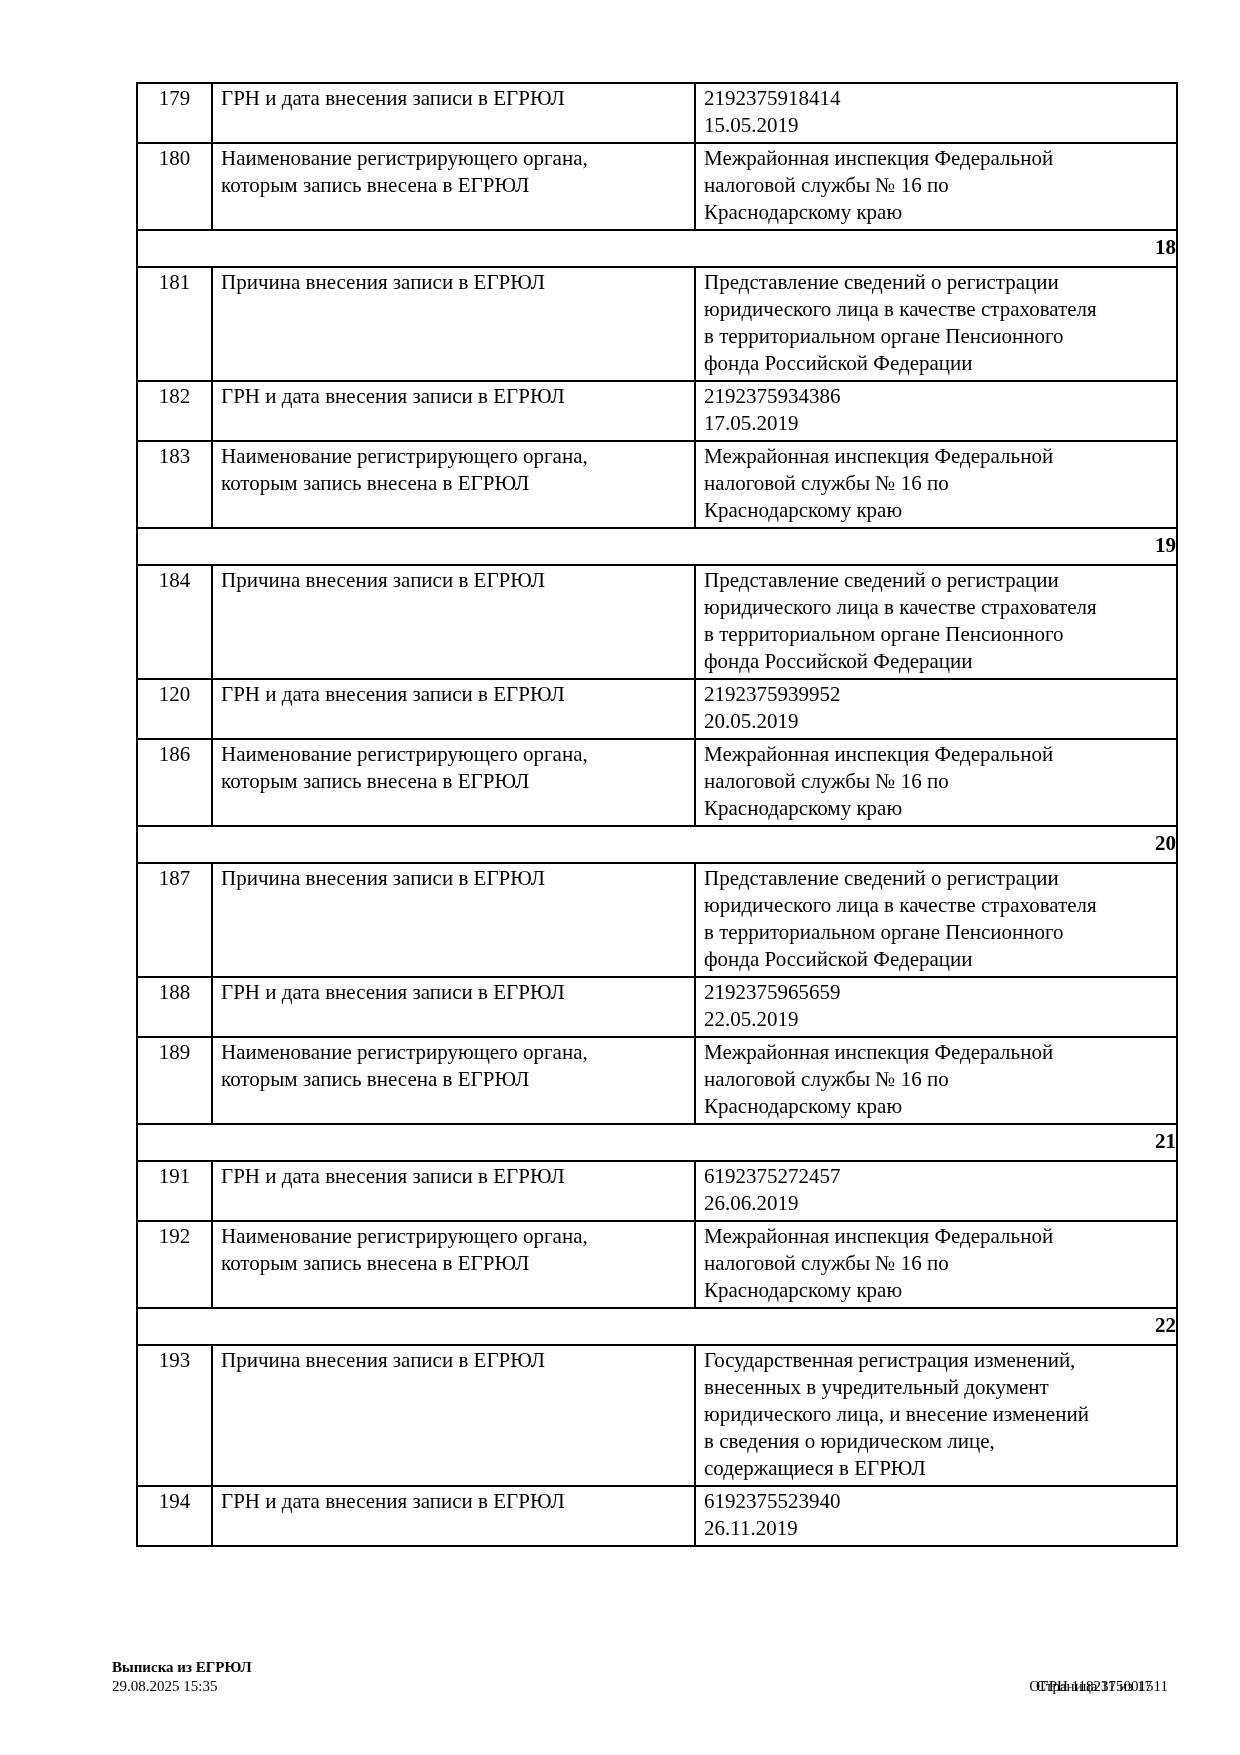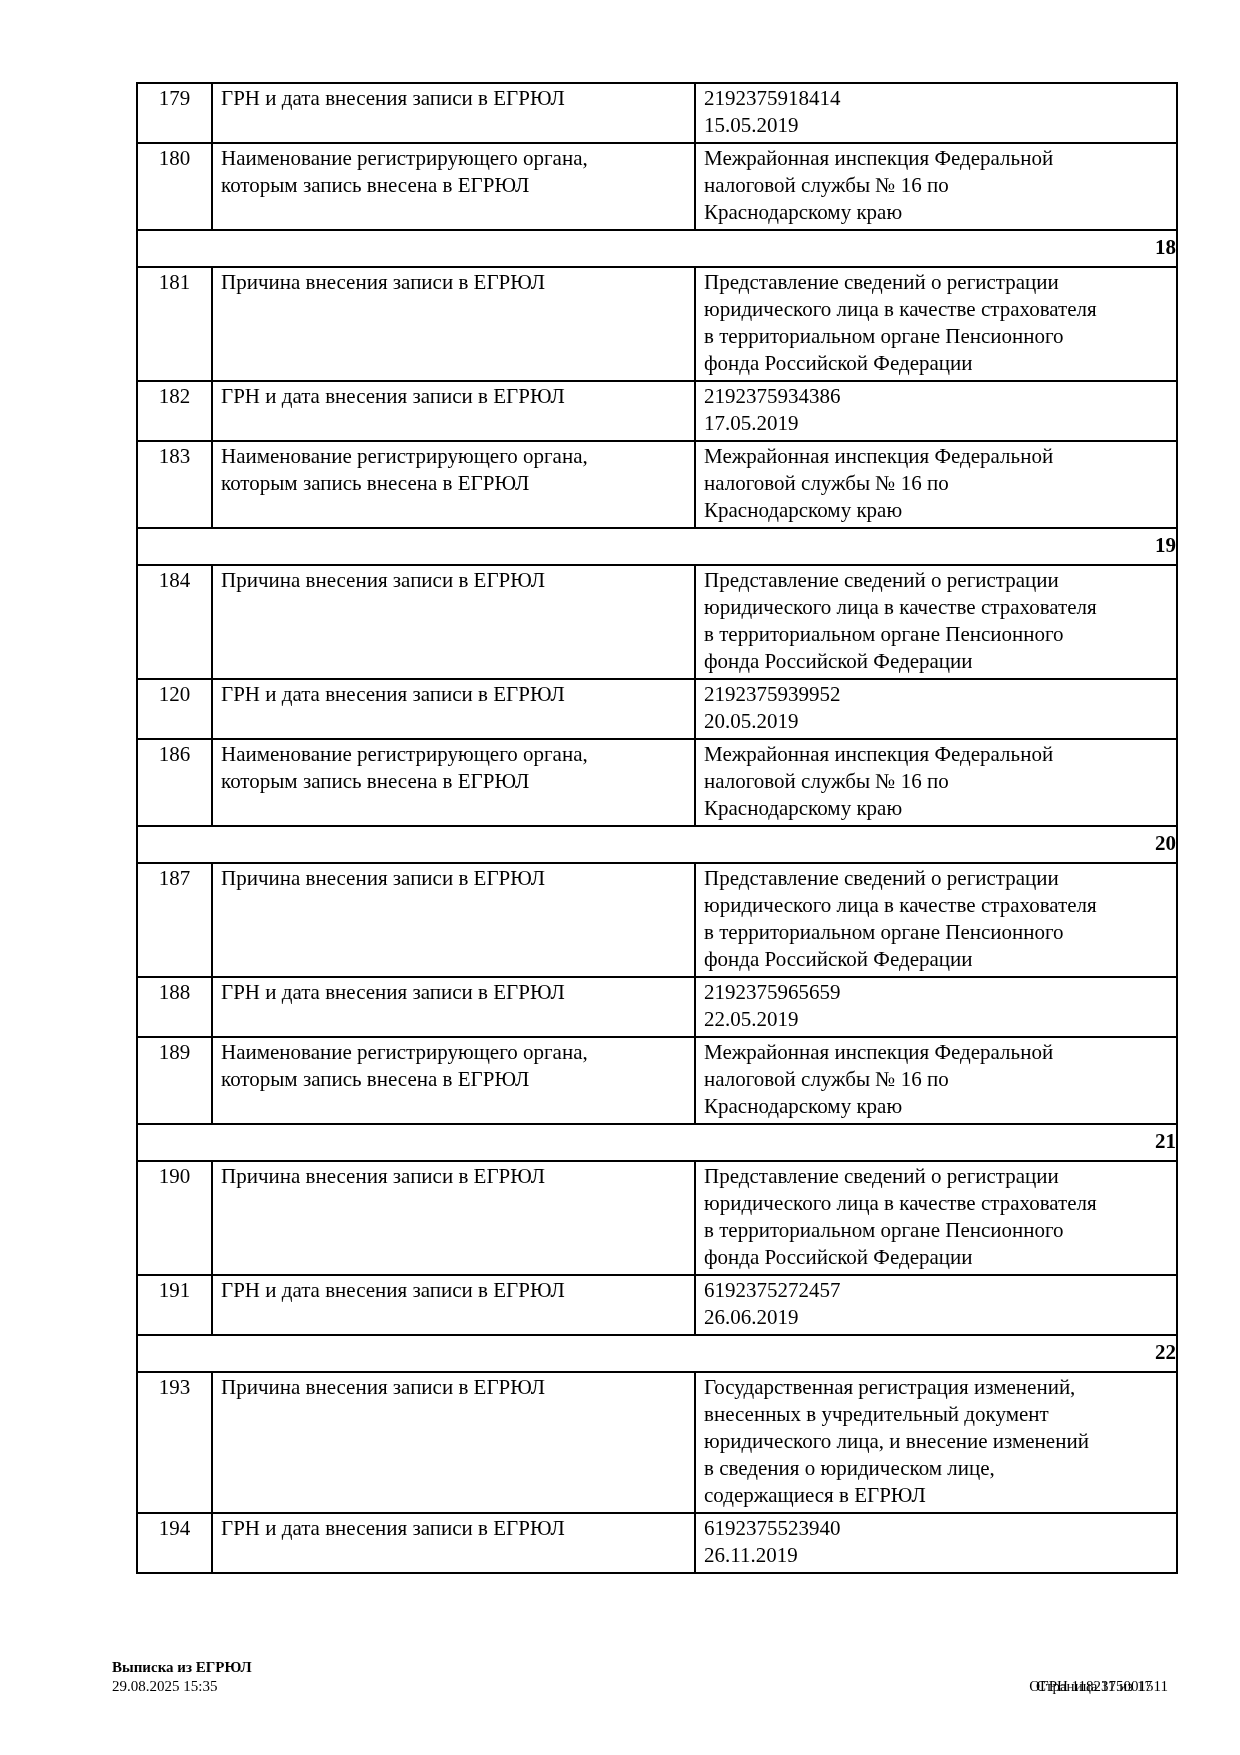--- a/index.html
+++ b/index.html
@@ -157,32 +157,32 @@
           <td class="label">Наименование регистрирующего органа,
 которым запись внесена в ЕГРЮЛ</td>
           <td class="value">Межрайонная инспекция Федеральной
 налоговой службы № 16 по
 Краснодарскому краю</td>
         </tr>
         <tr>
           <td colspan="3" class="section">21</td>
         </tr>
         <tr>
-          <td class="num">190</td>
-          <td class="label">Причина внесения записи в ЕГРЮЛ</td>
-          <td class="value">Представление сведений о регистрации
-юридического лица в качестве страхователя
-в территориальном органе Пенсионного
-фонда Российской Федерации</td>
-        </tr>
-        <tr>
           <td class="num">191</td>
           <td class="label">ГРН и дата внесения записи в ЕГРЮЛ</td>
           <td class="value">6192375272457
 26.06.2019</td>
+        </tr>
+        <tr>
+          <td class="num">192</td>
+          <td class="label">Наименование регистрирующего органа,
+которым запись внесена в ЕГРЮЛ</td>
+          <td class="value">Межрайонная инспекция Федеральной
+налоговой службы № 16 по
+Краснодарскому краю</td>
         </tr>
         <tr>
           <td colspan="3" class="section">22</td>
         </tr>
         <tr>
           <td class="num">193</td>
           <td class="label">Причина внесения записи в ЕГРЮЛ</td>
           <td class="value">Государственная регистрация изменений,
 внесенных в учредительный документ
 юридического лица, и внесение изменений

